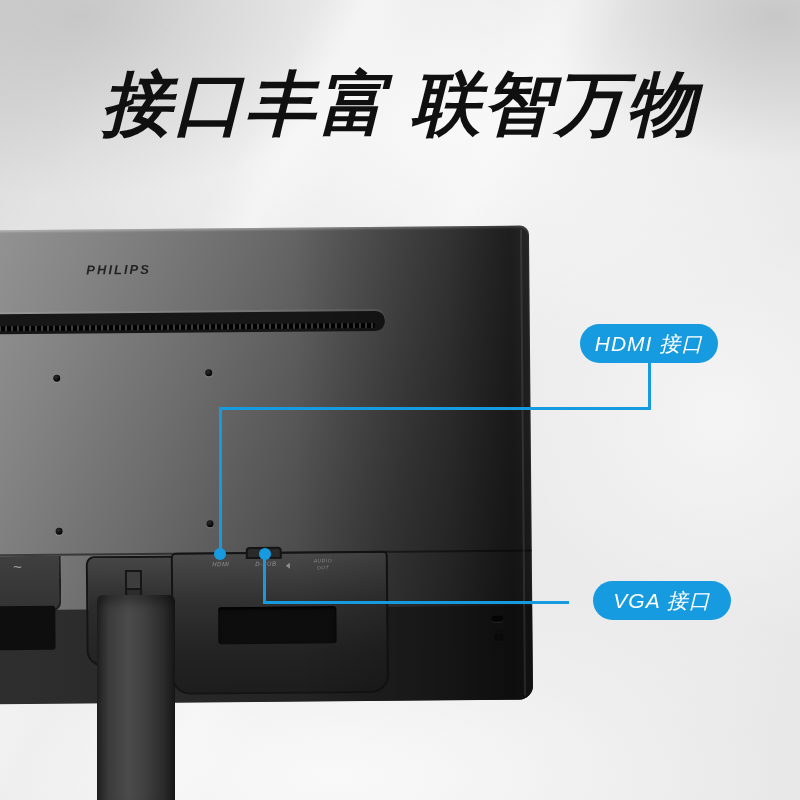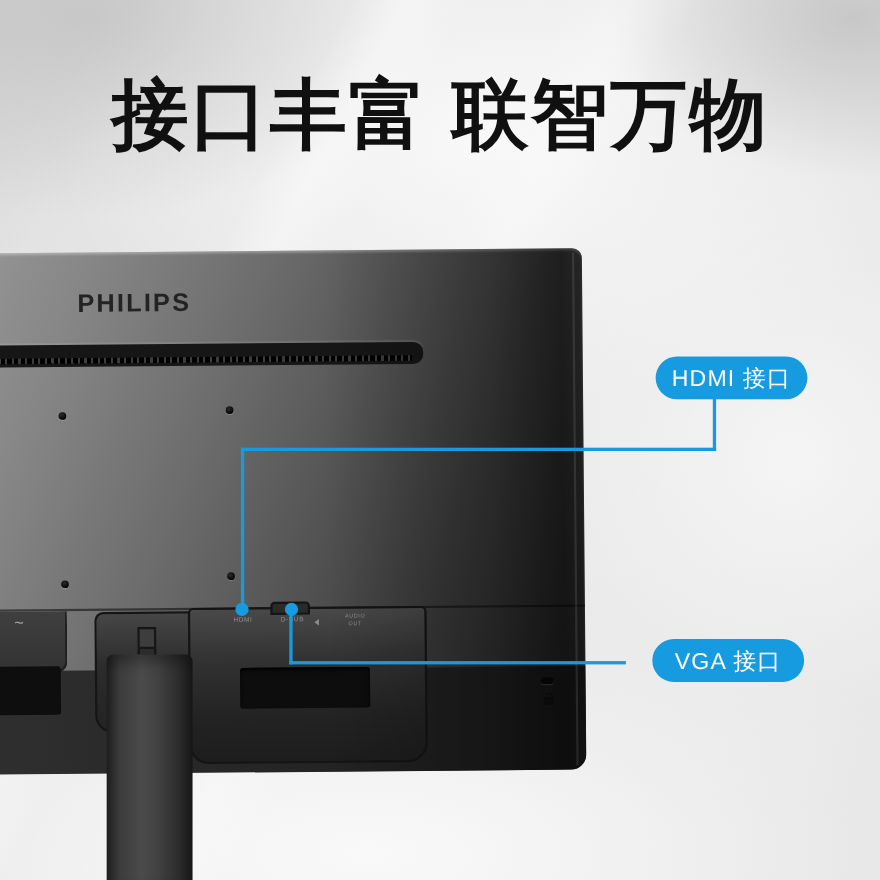--- a/index.html
+++ b/index.html
@@ -1,18 +1,18 @@
 <!DOCTYPE html>
 <html style="--accent: #169BE0;"><head>
 <meta charset="utf-8">
 <style>
   html,body{margin:0;padding:0;}
   body{width:800px;height:800px;overflow:hidden;position:relative;
        font-family:"Liberation Sans", sans-serif;background:#e6e6e6;}
-  .stage{position:absolute;inset:0;}
+  .stage{position:absolute;inset:0;font-style:italic;}
 
   
   .bg{position:absolute;inset:0;background:
       radial-gradient(ellipse 420px 260px at 10% 2%,  rgba(198,198,198,.85), rgba(198,198,198,0) 70%),
       radial-gradient(ellipse 320px 210px at 97% 2%,  rgba(196,196,196,.9),  rgba(196,196,196,0) 70%),
       radial-gradient(ellipse 520px 330px at 55% 16%, rgba(249,249,249,.95), rgba(249,249,249,0) 75%),
       radial-gradient(ellipse 430px 430px at 90% 52%, rgba(245,245,245,.95), rgba(245,245,245,0) 75%),
       radial-gradient(ellipse 720px 280px at 42% 97%, rgba(249,249,249,1),   rgba(249,249,249,0) 80%),
       linear-gradient(115deg,#e1e1e1 0%,#e9e9e9 45%,#e3e3e3 100%);}
   .streaks{position:absolute;inset:0;opacity:.6;background:
@@ -23,21 +23,21 @@
   
   .title{position:absolute;top:68px;left:0;width:800px;margin:0;text-align:center;
          font-size:70px;line-height:1.05;font-weight:bold;color:#101010;letter-spacing:2px;}
 
   
   .monitor{position:absolute;left:-34px;top:228px;width:565px;height:474px;
            transform:rotate(-0.5deg);border-radius:0 9px 14px 0;overflow:hidden;
            background:linear-gradient(112deg,#979797 0%,#848484 18%,#6c6c6c 38%,
                       #555 55%,#3d3d3d 72%,#292929 90%,#202020 100%);
            box-shadow:inset 0 2px 2px rgba(255,255,255,.28);}
-  .logo{position:absolute;left:106px;top:33px;font-size:23px;font-weight:bold;
+  .logo{position:absolute;left:122px;top:33px;font-size:13px;font-weight:bold;
         letter-spacing:2px;color:#232323;}
   .vent{position:absolute;left:0;top:84px;width:420px;height:20px;background:#161616;
         border-radius:0 9px 9px 0;box-shadow:0 -2px 1px rgba(255,255,255,.10);}
   .vent-teeth{position:absolute;left:6px;right:10px;bottom:3px;height:5px;
         background:repeating-linear-gradient(90deg,#000 0 4px,#3c3c3c 4px 6px);}
   .vesa{position:absolute;width:7px;height:7px;border-radius:50%;
         background:radial-gradient(circle at 40% 35%,#2c2c2c,#000 75%);
         box-shadow:0 1px 1px rgba(255,255,255,.18);}
   .vesa.tl{left:88px;top:145px}.vesa.tr{left:240px;top:141px}
   .vesa.bl{left:89px;top:298px}.vesa.br{left:240px;top:292px}
@@ -97,21 +97,21 @@
   .l-hdmi-h {left:219px;top:407px;width:432px;height:3px;}
   .l-hdmi-v2{left:219px;top:407px;width:3px;height:148px;}
   .l-vga-v  {left:263px;top:552px;width:3px;height:52px;}
   .l-vga-h  {left:263px;top:601px;width:306px;height:3px;}
   .dot{position:absolute;width:12px;height:12px;border-radius:50%;
        background:var(--accent,#169BE0);}
   .d-hdmi{left:214px;top:548px;} .d-vga{left:259px;top:548px;}
   .badge{position:absolute;height:39px;border-radius:20px;display:flex;align-items:center;
        justify-content:center;background:var(--accent,#169BE0);color:#fff;font-size:21px;
        letter-spacing:1px;font-weight:400;}
-  .b-hdmi{left:596px;top:324px;width:138px;} .b-vga{left:593px;top:581px;width:138px;}
+  .b-hdmi{left:580px;top:324px;width:138px;} .b-vga{left:593px;top:581px;width:138px;}
 </style>
 </head>
 <body>
 
 <div class="stage">
 
   <div class="bg"></div>
   <div class="streaks"></div>
 
   <h1 class="title" style="color: rgb(16, 16, 16);">接口丰富 联智万物</h1>

